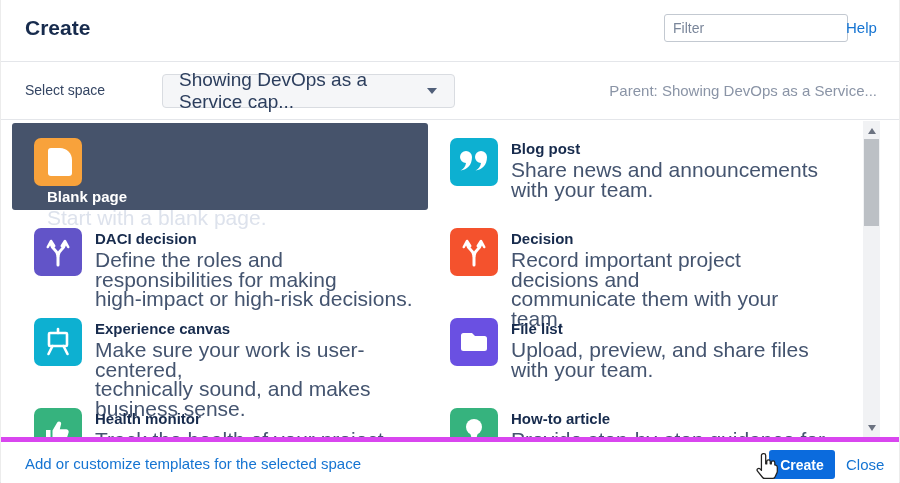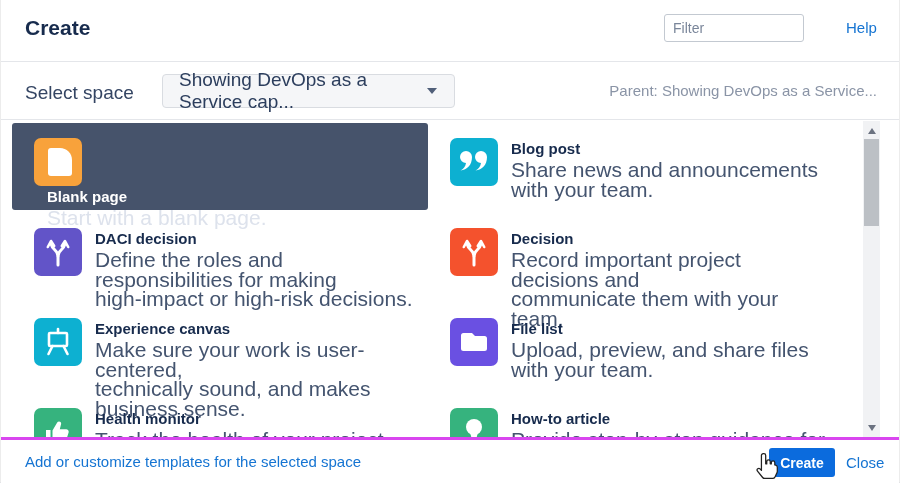--- a/index.html
+++ b/index.html
@@ -6,27 +6,27 @@
   html,body { width:900px; height:483px; }
   body {
     font-family:"Liberation Sans", sans-serif;
     background:#fff; color:#172B4D; position:relative; overflow:hidden;
   }
   .page { position:absolute; inset:0; border-left:1px solid #ececec; border-right:1px solid #ececec; border-bottom:1px solid #d8dbe0; }
 
   
   .header { position:absolute; left:0; top:0; width:100%; height:62px; background:#fff; border-bottom:1px solid #e4e6ea; }
   .title { position:absolute; left:24px; top:16px; font-size:21px; font-weight:bold; color:#172B4D; }
-  .filter-input { position:absolute; left:663px; top:14px; width:140px; height:28px; border:1px solid #c3c9d1; border-radius:3px; padding:8px 8px; font-size:14px; color:#172B4D; font-family:inherit; outline:none; }
+  .filter-input { position:absolute; left:663px; top:14px; width:184px; height:28px; border:1px solid #c3c9d1; border-radius:3px; padding:8px 8px; font-size:14px; color:#172B4D; font-family:inherit; outline:none; }
   .filter-input::placeholder { color:#7a869a; }
   .help-link { position:absolute; left:845px; top:19px; font-size:15px; color:#1574D2; cursor:pointer; text-decoration:none; }
 
   
   .space-bar { position:absolute; left:0; top:63px; width:100%; height:56px; background:#fff; }
-  .space-label { position:absolute; left:24px; top:19px; font-size:19px; color:#344563; }
+  .space-label { position:absolute; left:24px; top:19px; font-size:14px; color:#344563; }
   .space-dropdown { position:absolute; left:130px; top:11px; width:293px; height:34px; background:#f5f6f8; border:1px solid #d9dce1; border-radius:4px; display:flex; align-items:center; padding:0 17px 0 16px; font-size:19px; color:#2c3e5d; cursor:pointer;margin-left:31px; }
   .dropdown-caret { margin-left:auto; width:0; height:0; border-left:5px solid transparent; border-right:5px solid transparent; border-top:6px solid #505f79; }
   .parent-label { position:absolute; right:22px; top:19px; font-size:15px; color:#8a94a6;margin-left:7px; }
 
   
   .list { position:absolute; left:0; top:119px; width:100%; height:318px; border-top:1px solid #e4e6ea; background:#fff; overflow:hidden; }
   .grid { display:grid; grid-template-columns:416px 416px; grid-auto-rows:90px; padding:3px 0 0 11px; }
   .tile { height:87px; border-radius:3px; display:flex; padding:15px 10px 0 22px; cursor:pointer; }
   .tile-icon { width:48px; height:48px; border-radius:7px; flex:none; display:flex; align-items:center; justify-content:center; }
   .tile-icon svg { display:block; }
@@ -38,21 +38,21 @@
 
   
   .scrollbar { position:absolute; top:1px; right:19px; width:17px; height:317px; background:#f1f2f4; }
   .scroll-arrow { position:absolute; left:0; width:17px; height:16px; display:flex; align-items:center; justify-content:center; cursor:pointer; }
   .arrow-up { top:2px; } .arrow-down { bottom:2px; }
   .tri-up { width:0; height:0; border-left:4px solid transparent; border-right:4px solid transparent; border-bottom:6px solid #6b7280; }
   .tri-down { width:0; height:0; border-left:4px solid transparent; border-right:4px solid transparent; border-top:6px solid #6b7280; }
   .scroll-thumb { position:absolute; left:1px; top:18px; width:15px; height:87px; background:#bcc0c5; cursor:pointer; }
 
   
-  .footer { position:absolute; left:0; top:437px; width:100%; height:46px; background:#fff; border-top:3px solid #d946ef; }
+  .footer { position:absolute; left:0; top:437px; width:100%; height:46px; background:#fff; border-top:5px solid #d946ef; }
   .customize-link { position:absolute; left:24px; top:13px; font-size:15px; color:#1574D2; cursor:pointer; }
   .create-button { position:absolute; left:768px; top:8px; width:66px; height:29px; background:#0B6BDD; color:#fff; font-weight:bold; font-size:14px; border:none; border-radius:3px; cursor:pointer; font-family:inherit; }
   .close-link { position:absolute; left:845px; top:14px; font-size:15px; color:#1574D2; cursor:pointer; }
   .cursor-pointer { position:absolute; left:752px; top:450px; width:31px; height:33px; pointer-events:none; z-index:10; }
 </style>
 </head>
 <body>
 
 <div class="page">
 

